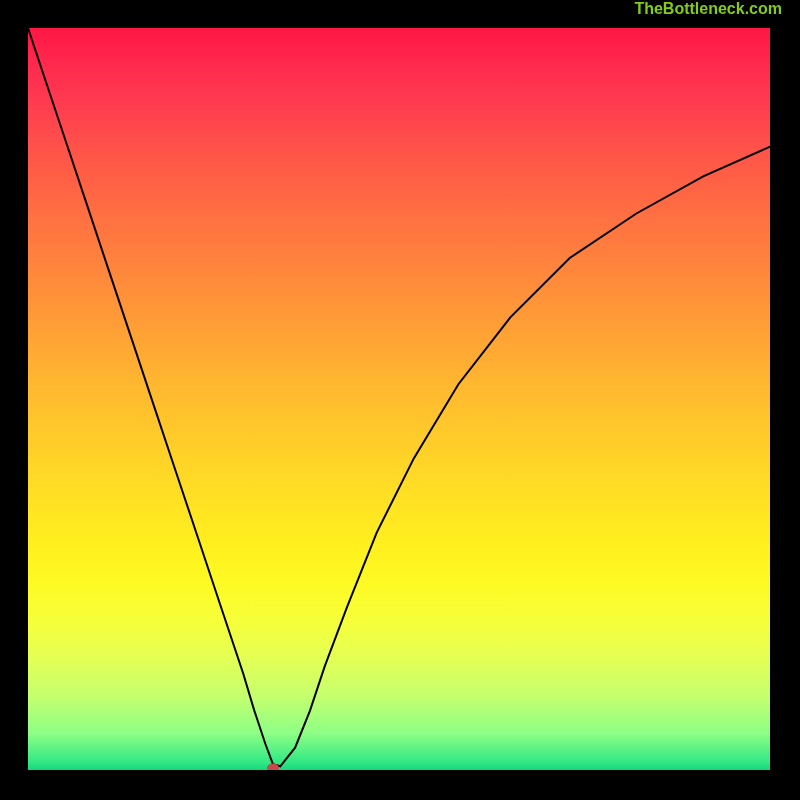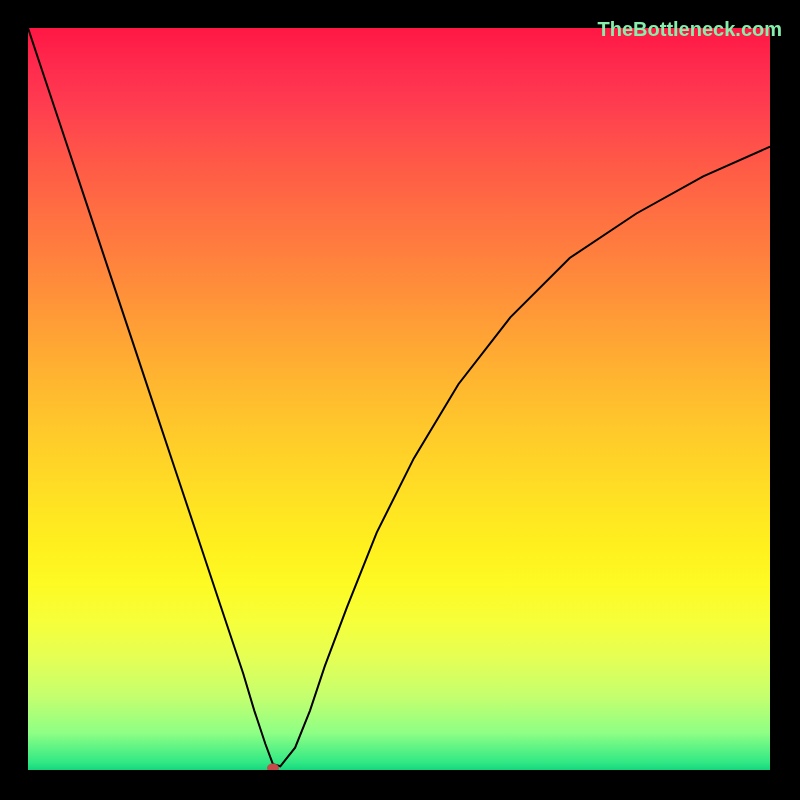--- a/index.html
+++ b/index.html
@@ -9,26 +9,26 @@
     }
     body {
       width: 800px;
       height: 800px;
       background: #000;
       position: relative;
       overflow: hidden;
     }
     .watermark {
       position: absolute;
-      top: 18px;
+      top: 0;
       right: 18px;
       font-family: Arial, sans-serif;
-      font-size: 20px;
+      font-size: 16px;
       font-weight: bold;
-      color: #86efac;
+      color: #84cc16;
       z-index: 10;
     }
     .plot-area {
       position: absolute;
       top: 28px;
       left: 28px;
       width: 742px;
       height: 742px;
       overflow: hidden;
     }

